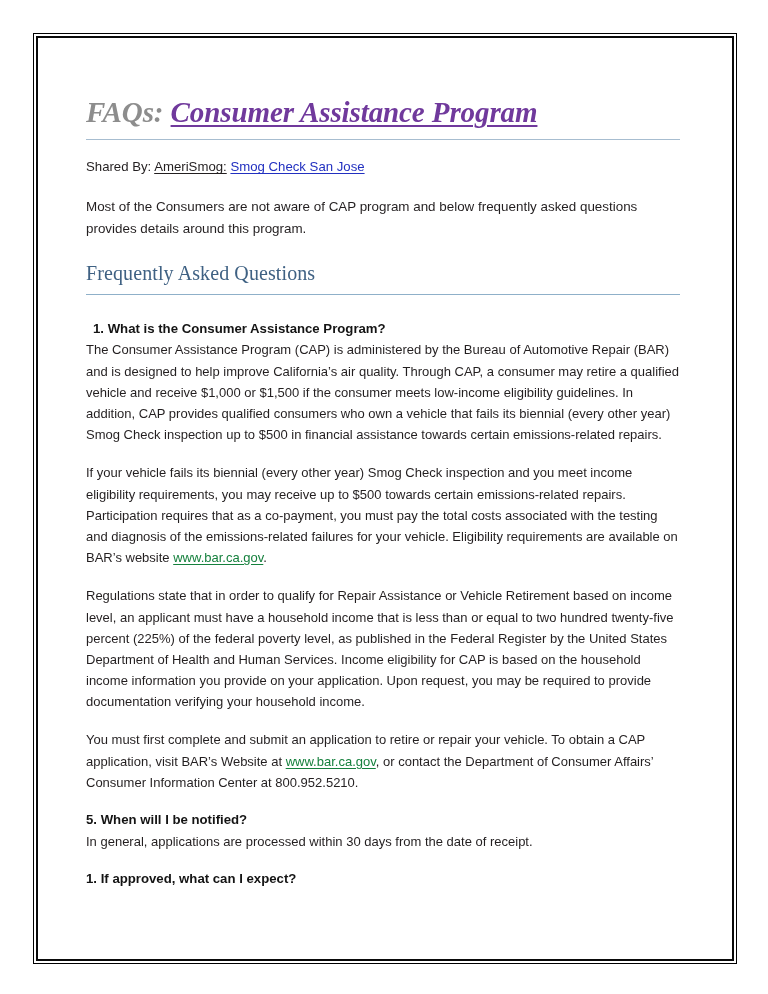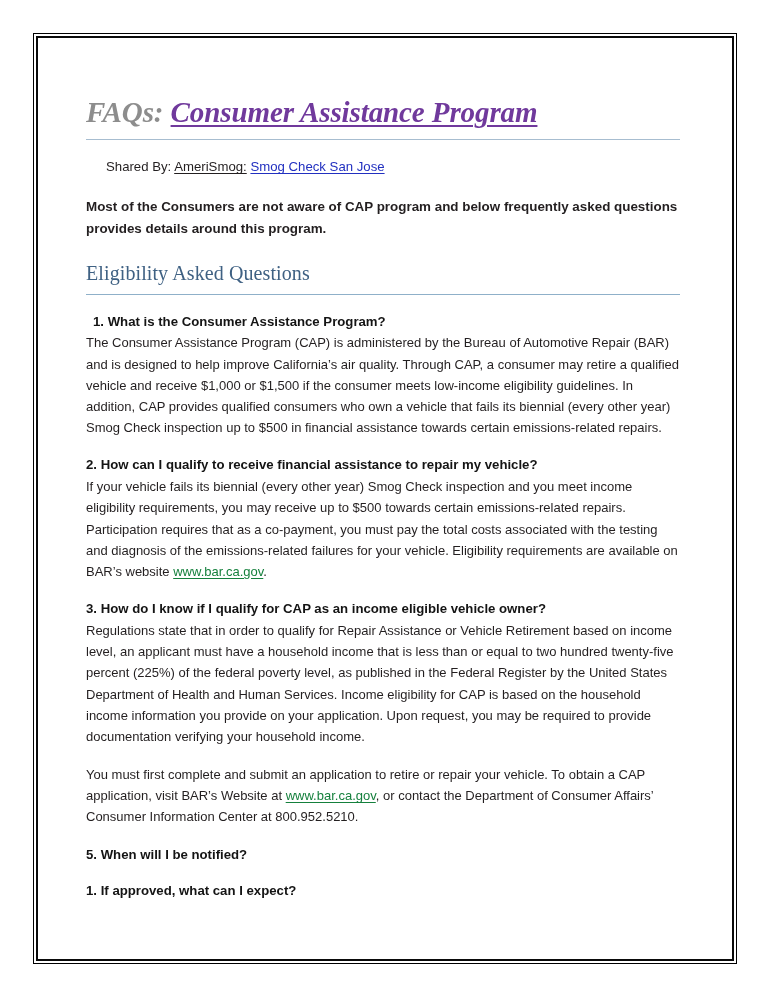--- a/index.html
+++ b/index.html
@@ -78,61 +78,59 @@
     margin-top: 11px;
     margin-bottom: 0;
   }
 
   
   .shared-by {
     font-size: 13.2px;
     color: #231f20;
     margin-top: 17px;
     line-height: 1.5;
-    margin-left: 20px;
   }
   .shared-by .u-plain {
     text-decoration: underline;
     text-underline-offset: 2px;
     color: #231f20;
   }
   .shared-by .u-link {
     text-decoration: underline;
     text-underline-offset: 2px;
     color: #2230c0;
   }
 
   
   .intro-para {
     font-size: 13.4px;
     color: #231f20;
     line-height: 1.62;
     margin-top: 19px;
-    font-weight: bold;
   }
 
   
   .section-heading {
     font-family: "Liberation Serif", serif;
     font-size: 20px;
     font-weight: normal;
     color: #3f6183;
     margin: 0;
     margin-top: 21px;
     line-height: 1.25;
     letter-spacing: 0.1px;
   }
   .section-rule {
     height: 0;
     border-bottom: 1px solid #8fb0c9;
     margin-top: 8px;
   }
 
   
-  .faq-list { margin-top: 17px; }
+  .faq-list { margin-top: 24px; }
 
   .faq-item { margin-bottom: 0; }
   .faq-item + .faq-item { margin-top: 17px; }
 
   .faq-question {
     font-size: 13.2px;
     font-weight: bold;
     color: #141414;
     line-height: 1.5;
     margin: 0;
@@ -166,46 +164,45 @@
 
     <h1 class="doc-title">
       <span class="title-prefix">FAQs:</span><span>&nbsp;</span><span class="title-main">Consumer Assistance Program</span>
     </h1>
     <div class="title-rule"></div>
 
     <p class="shared-by"><span>Shared By: </span><span class="u-plain">AmeriSmog:</span><span>&nbsp;</span><span class="u-link">Smog Check San Jose</span></p>
 
     <p class="intro-para">Most of the Consumers are not aware of CAP program and below frequently asked questions provides details around this program.</p>
 
-    <h2 class="section-heading">Eligibility Asked Questions</h2>
+    <h2 class="section-heading">Frequently Asked Questions</h2>
     <div class="section-rule"></div>
 
     <div class="faq-list">
 
       <div class="faq-item">
         <p class="faq-question indented">1. What is the Consumer Assistance Program?</p>
         <p class="faq-answer"><span>The Consumer Assistance Program (CAP) is administered by the Bureau of Automotive Repair (BAR) and is designed to help improve California’s air quality. Through CAP, a consumer may retire a qualified vehicle and receive $1,000 or $1,500 if the consumer meets low-income eligibility guidelines. In addition, CAP provides qualified consumers who own a vehicle that fails its biennial (every other year) Smog Check inspection up to $500 in financial assistance towards certain emissions-related repairs.</span></p>
       </div>
 
       <div class="faq-item">
-        <p class="faq-question">2. How can I qualify to receive financial assistance to repair my vehicle?</p>
         <p class="faq-answer"><span>If your vehicle fails its biennial (every other year) Smog Check inspection and you meet income eligibility requirements, you may receive up to $500 towards certain emissions-related repairs. Participation requires that as a co-payment, you must pay the total costs associated with the testing and diagnosis of the emissions-related failures for your vehicle. Eligibility requirements are available on BAR’s website </span><span class="inline-link">www.bar.ca.gov</span><span>.</span></p>
       </div>
 
       <div class="faq-item">
-        <p class="faq-question">3. How do I know if I qualify for CAP as an income eligible vehicle owner?</p>
         <p class="faq-answer"><span>Regulations state that in order to qualify for Repair Assistance or Vehicle Retirement based on income level, an applicant must have a household income that is less than or equal to two hundred twenty-five percent (225%) of the federal poverty level, as published in the Federal Register by the United States Department of Health and Human Services. Income eligibility for CAP is based on the household income information you provide on your application. Upon request, you may be required to provide documentation verifying your household income.</span></p>
       </div>
 
       <div class="faq-item">
         <p class="faq-answer"><span>You must first complete and submit an application to retire or repair your vehicle. To obtain a CAP application, visit BAR’s Website at </span><span class="inline-link">www.bar.ca.gov</span><span>, or contact the Department of Consumer Affairs’ Consumer Information Center at 800.952.5210.</span></p>
       </div>
 
       <div class="faq-item">
         <p class="faq-question">5. When will I be notified?</p>
+        <p class="faq-answer"><span>In general, applications are processed within 30 days from the date of receipt.</span></p>
       </div>
 
       <div class="faq-item">
         <p class="faq-question">1. If approved, what can I expect?</p>
       </div>
 
     </div>
   </div>
 </div>
 

